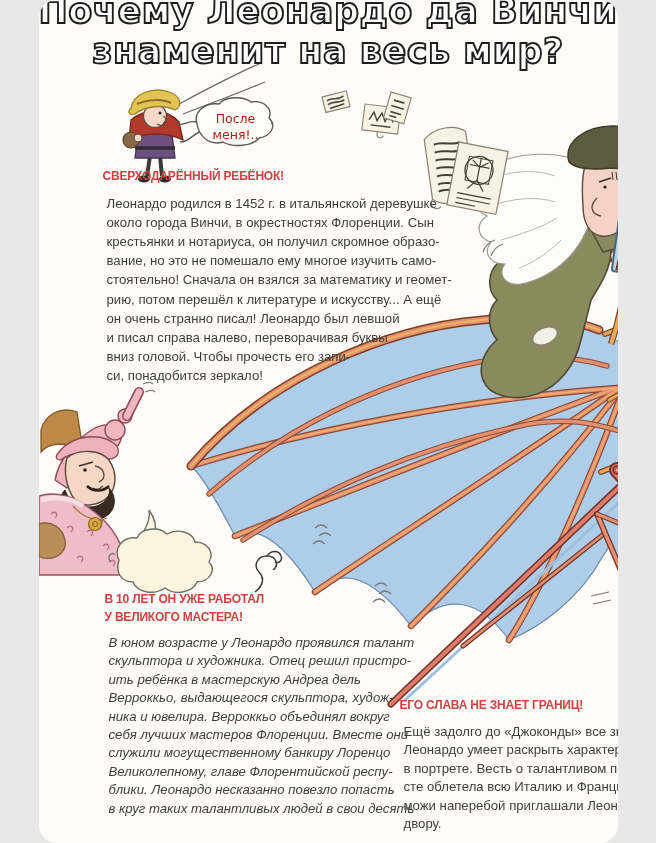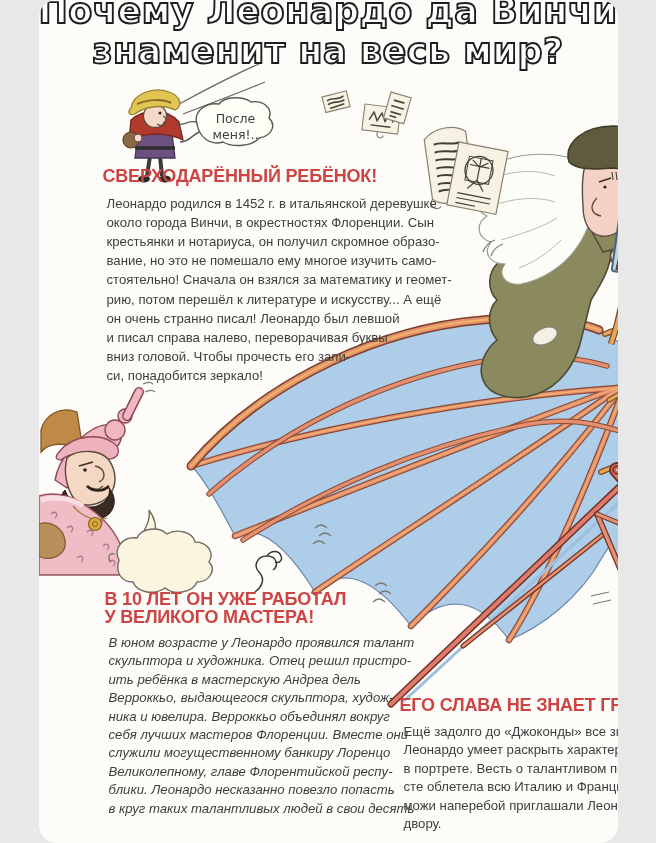--- a/index.html
+++ b/index.html
@@ -14,36 +14,36 @@
     text-align:center;white-space:pre-line;
     font-family:"DejaVu Sans",sans-serif;font-weight:700;
     font-size:35px;line-height:40px;letter-spacing:.5px;
     color:#ffffff;-webkit-text-stroke:1.9px #1e1e1e;
     text-shadow:0 0 0 #fff;
   }
   .illu{position:absolute;left:0;top:0;z-index:1;}
   .sec{position:absolute;z-index:3;}
   .sec h2{
     margin:0 0 8px 0;color:#cc4444;font-weight:700;
-    font-size:18px;line-height:17.5px;letter-spacing:-.2px;
+    font-size:12px;line-height:17.5px;letter-spacing:-.2px;
     white-space:pre-line;
   }
   .sec p{
     margin:4px;color:#3e3e3e;font-size:13.2px;white-space:pre-line;
   }
   .sec1{left:64px;top:168px;width:360px;}
   .sec1 p{line-height:19.2px;}
   .sec2{left:66px;top:591px;width:330px;}
   .sec2 p{line-height:18.4px;font-style:italic;}
   .sec3{left:361px;top:697px;width:330px;}
   .sec3 p{line-height:18.6px;}
   .bubble-text{
     position:absolute;z-index:3;text-align:center;white-space:pre-line;
     font-family:"DejaVu Sans",sans-serif;
-    font-size:12.5px;line-height:15.5px;color:#404040;
+    font-size:12.5px;line-height:15.5px;color:#b91c1c;
   }
   .b1{left:164px;top:111px;width:66px;}
   .b2{left:79px;top:556px;width:92px;}
 </style>
 </head>
 <body>
 
 <div class="page">
 
   <h1 class="title">Почему Леонардо да Винчи

